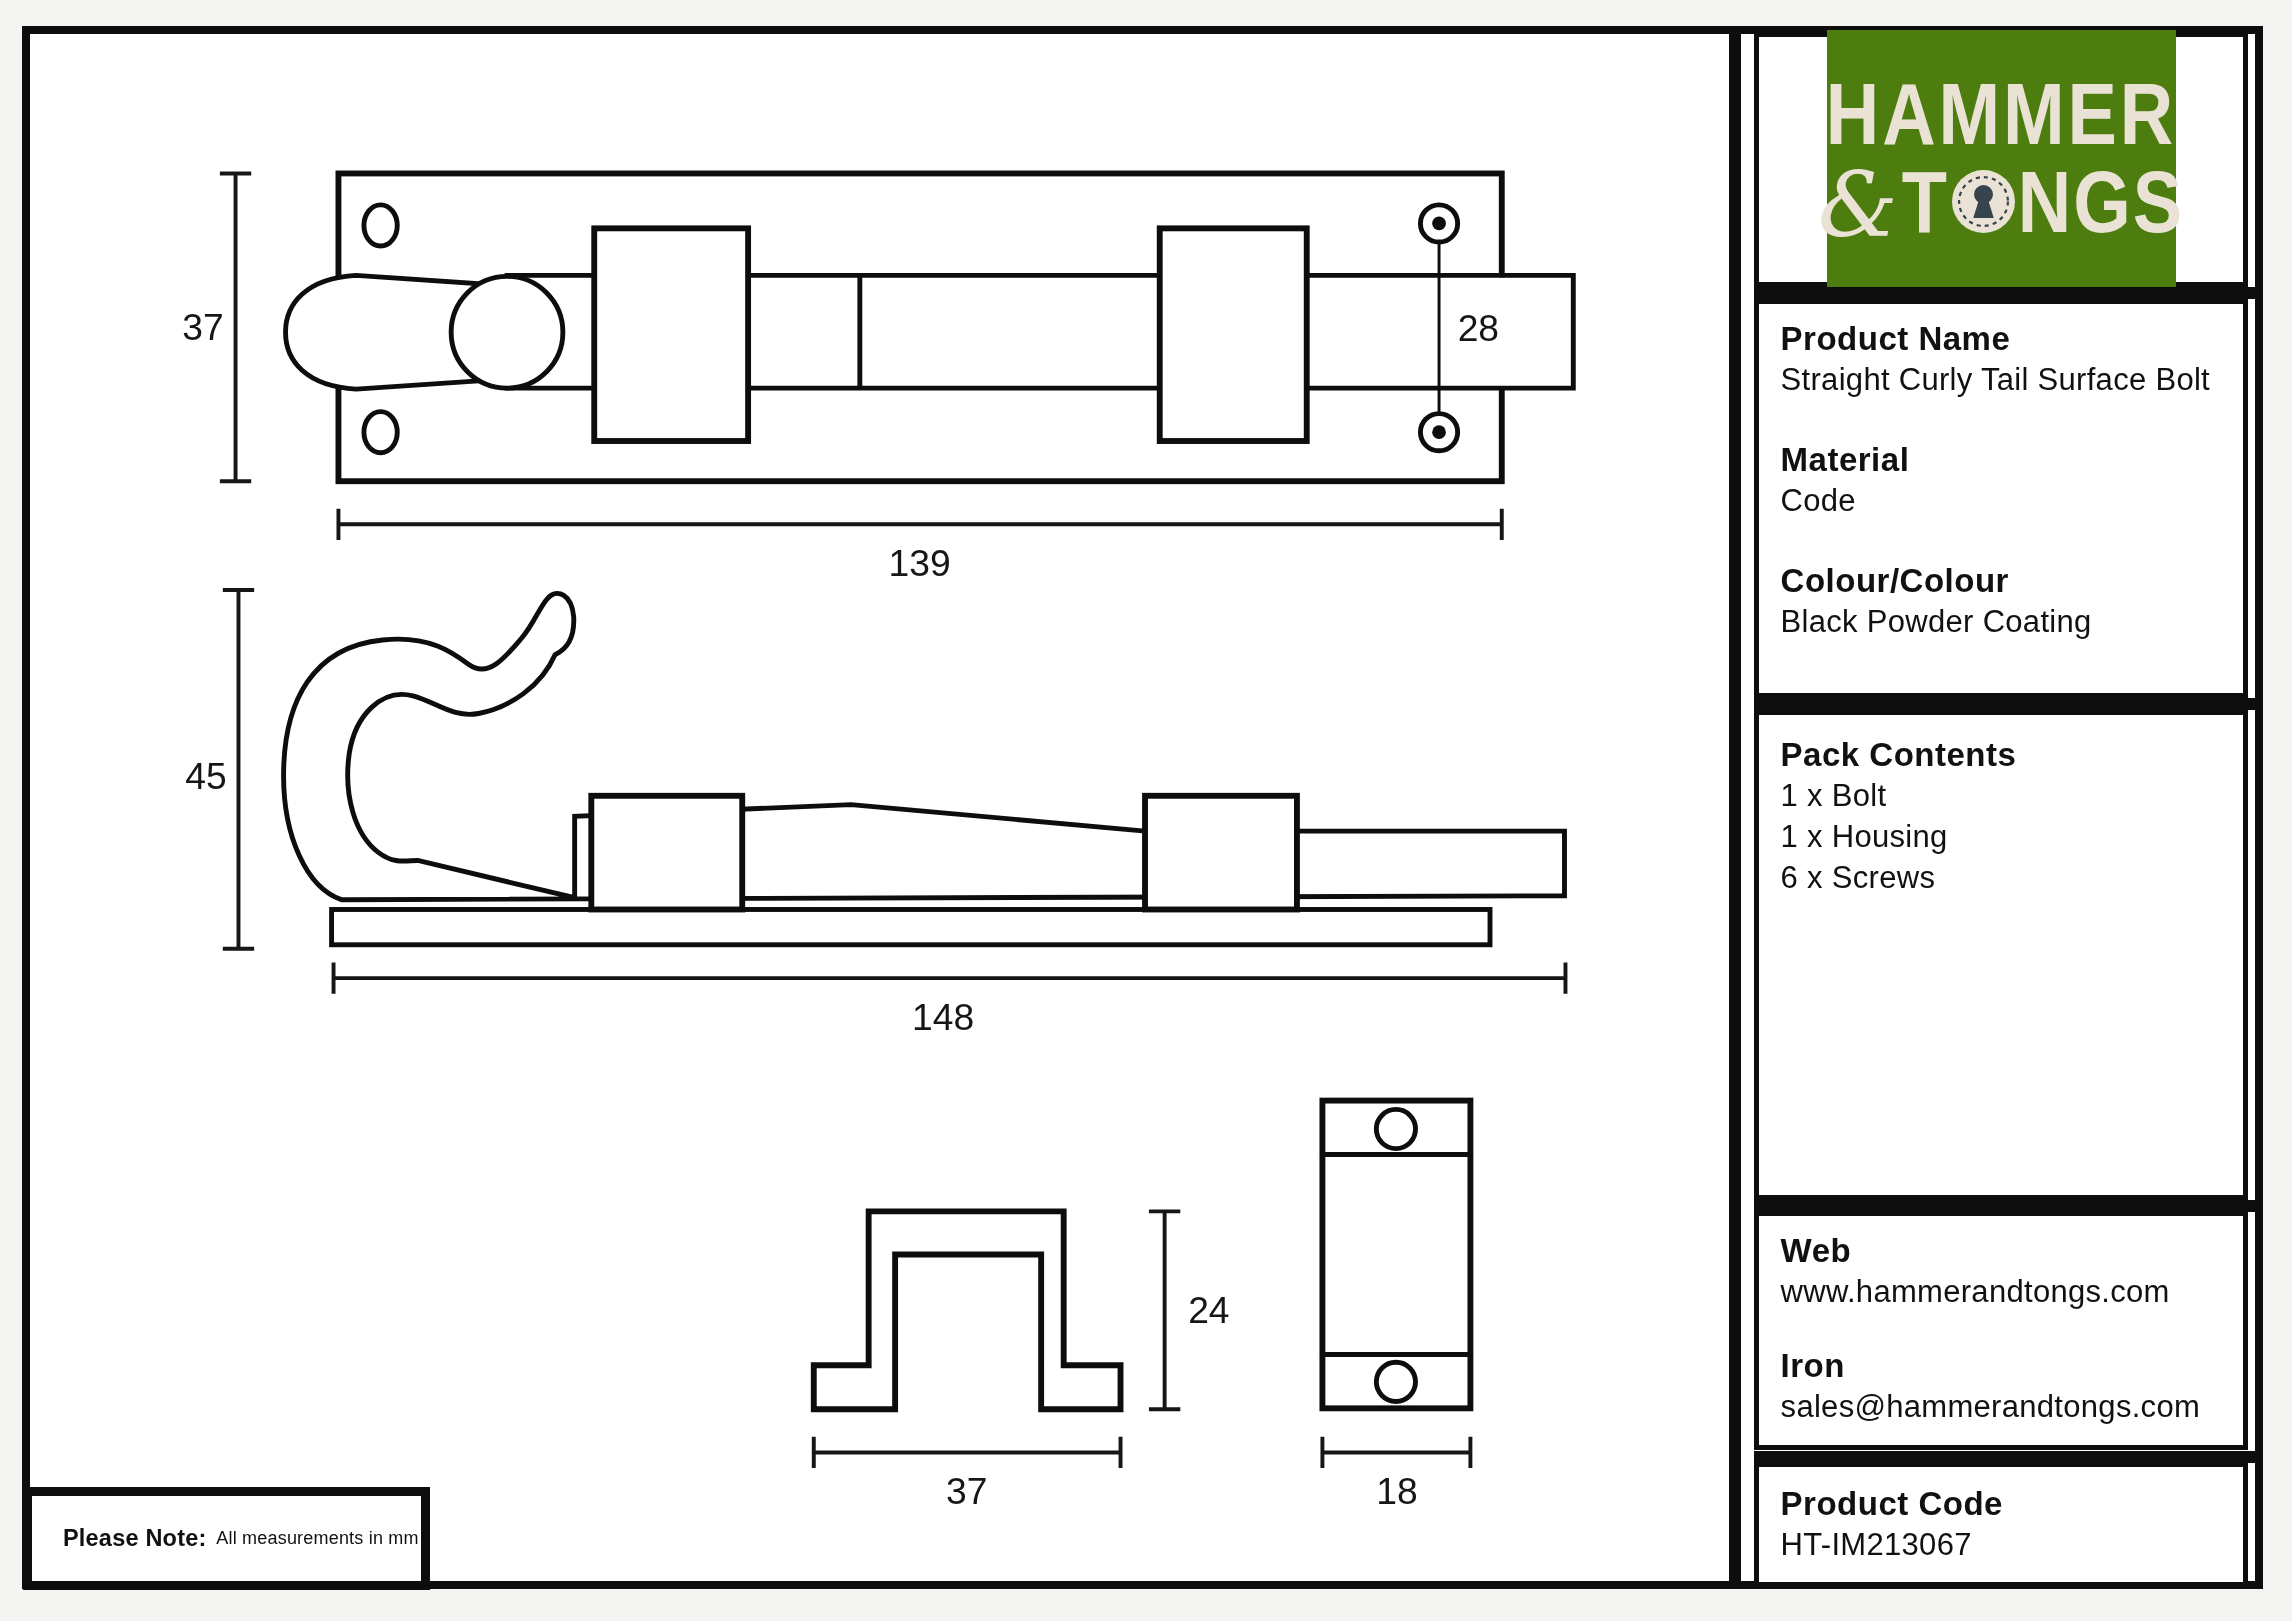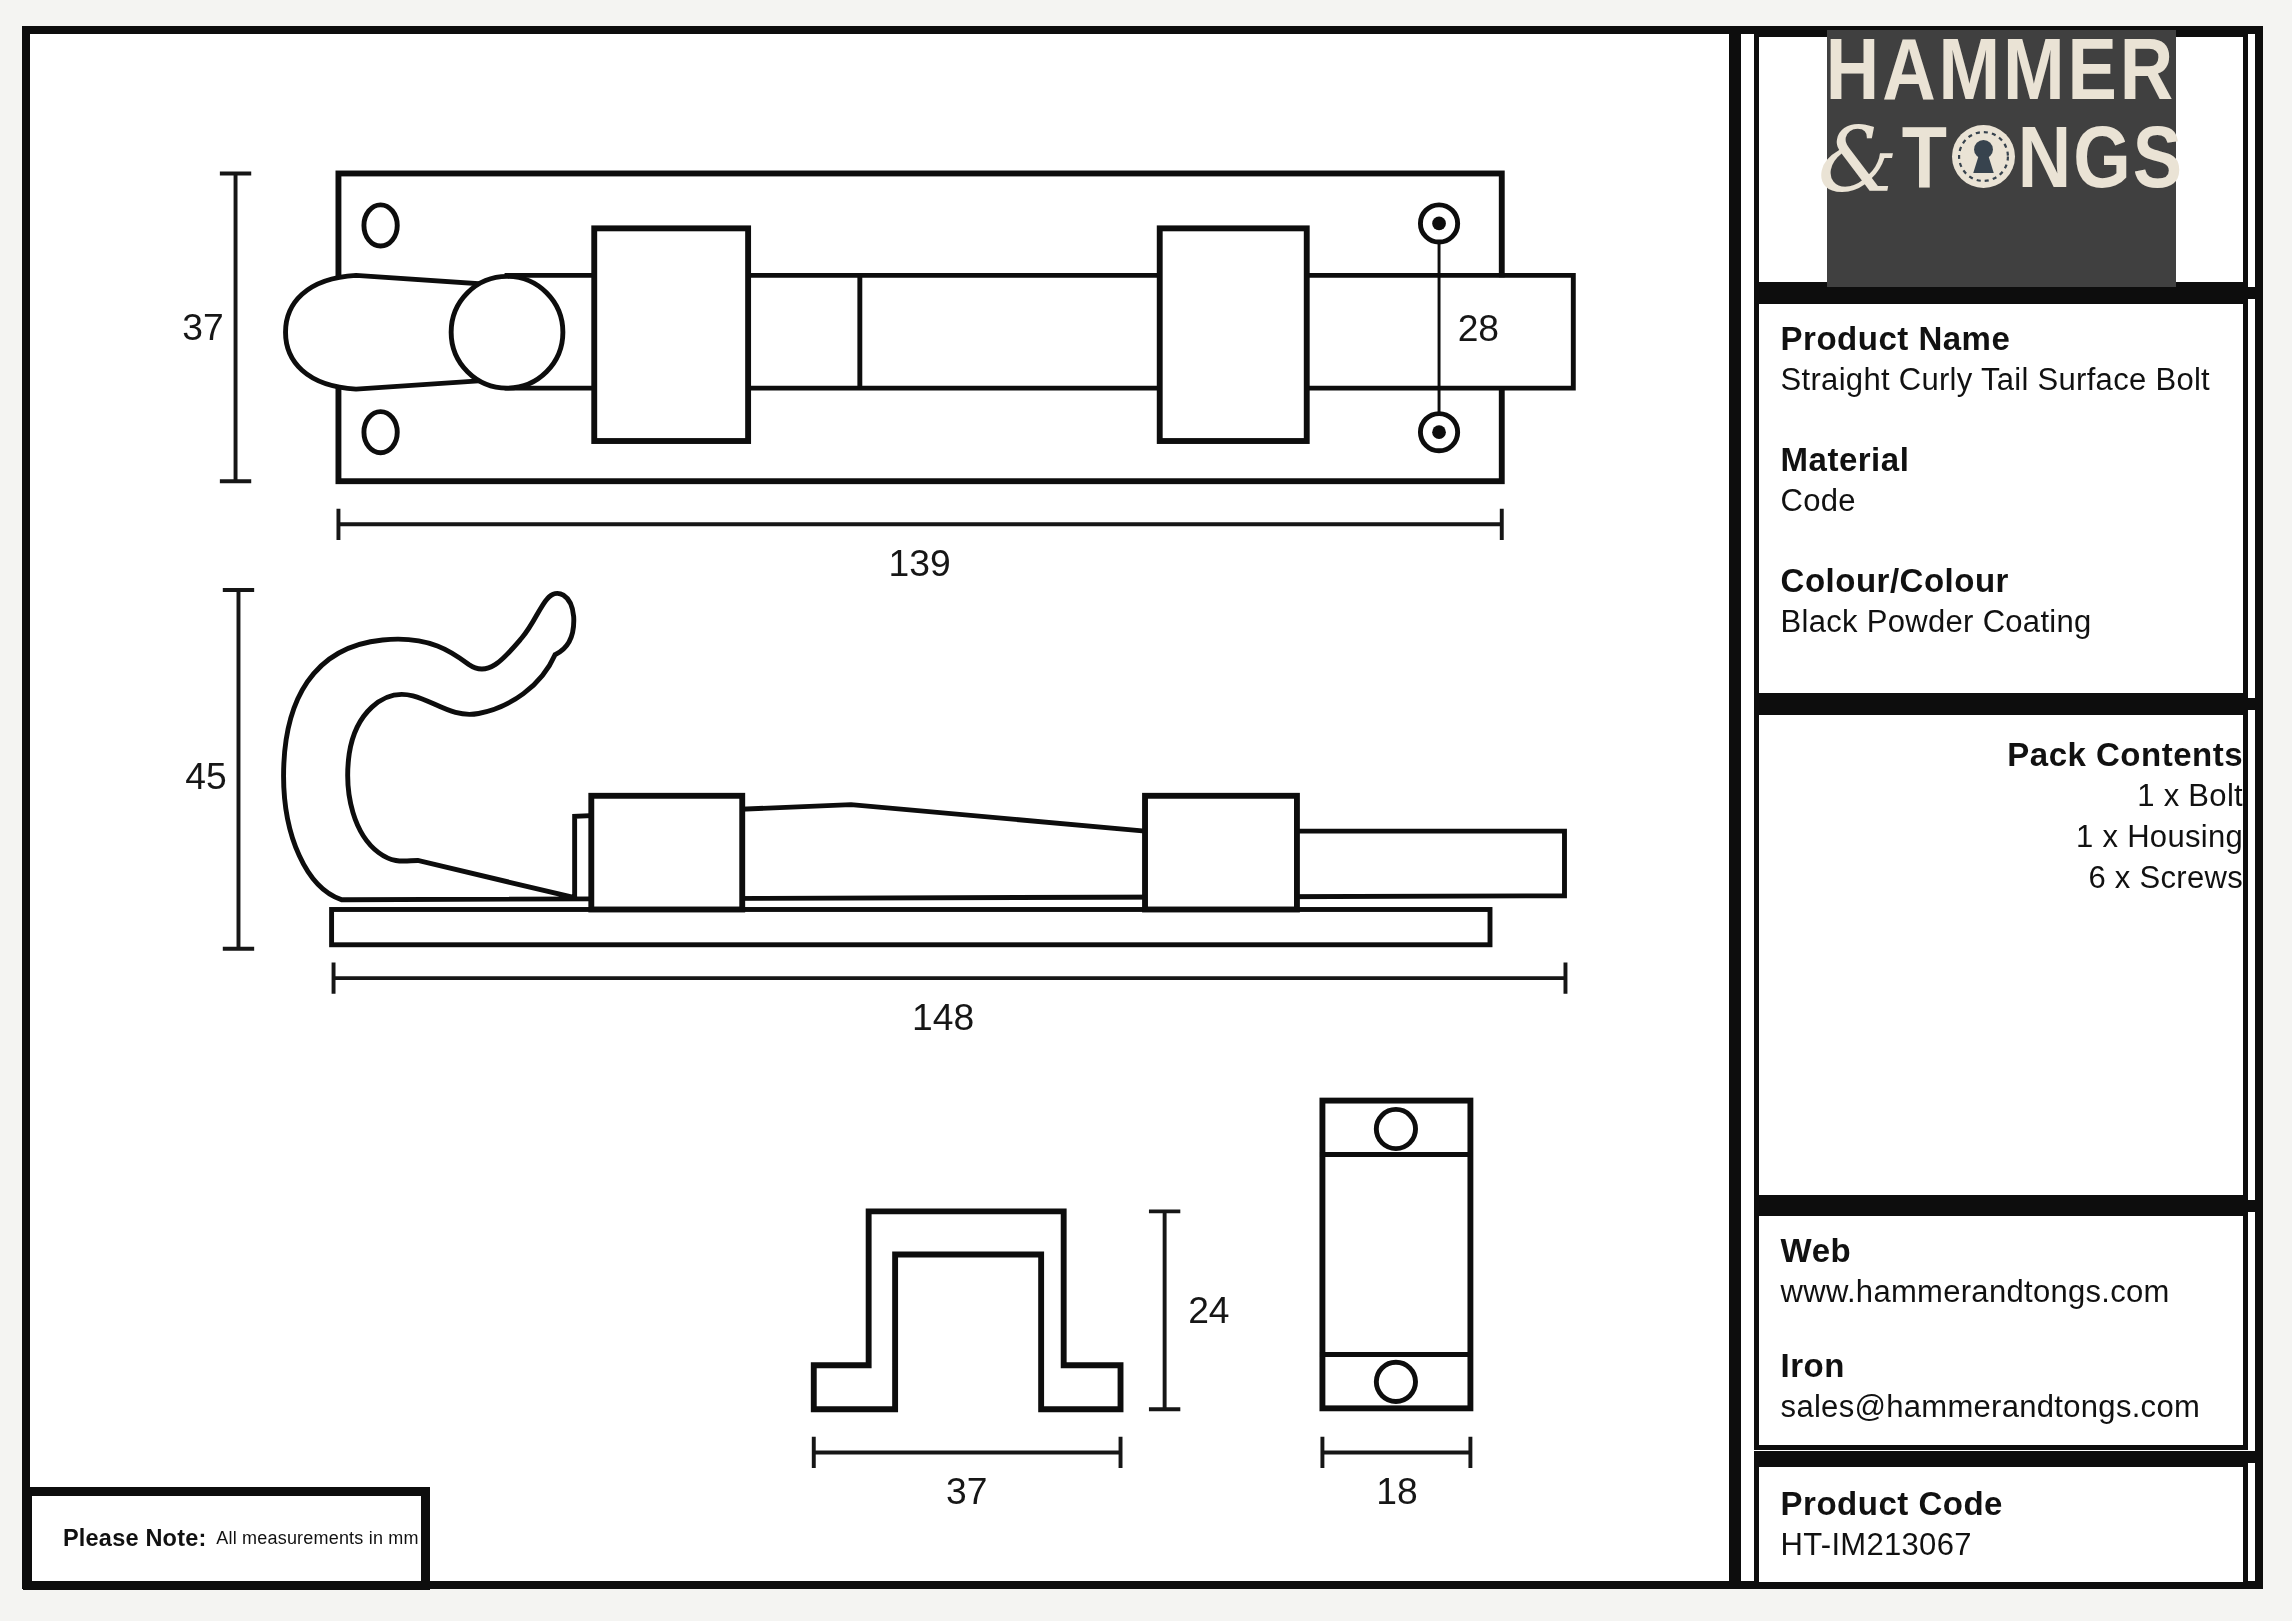--- a/index.html
+++ b/index.html
@@ -6,29 +6,29 @@
   body{width:2293px;height:1621px;position:relative;font-family:"Liberation Sans",sans-serif;color:#111;}
   .abs{position:absolute;}
   
   #page-frame{left:21.6px;top:25.5px;width:2225px;height:1547px;border:8.8px solid #0d0d0d;background:#ffffff;}
   #panel-divider{left:1729px;top:25.5px;width:11.8px;height:1555px;background:#0d0d0d;}
   
   .pbox{left:1754px;width:494px;border:5.9px solid #0d0d0d;background:#fff;box-sizing:border-box;}
   .pband{left:1754px;width:506px;height:11.8px;background:#0d0d0d;}
   #box-logo{top:32px;height:255px;display:flex;align-items:center;justify-content:center;}
   #box-details{top:299px;height:399px;padding:13.7px 0 0 21.6px;}
-  #box-pack{top:710px;height:490px;padding:18.6px 0 0 21.6px;text-align:right;}
+  #box-pack{top:710px;height:490px;padding:18.6px 0 0 21.6px;}
   #box-contact{top:1211px;height:239px;padding:13.7px 0 0 21.6px;}
   #box-code{top:1462px;height:125px;padding:15.7px 0 0 21.6px;}
   .lbl{font-weight:bold;font-size:33px;line-height:41px;letter-spacing:0.5px;}
   .val{font-size:31px;line-height:41px;letter-spacing:0.3px;}
   .field{margin-bottom:39px;}
   .field2{margin-top:33px;}
   
-  #logo-rect{width:349px;height:259px;background:#404040;display:flex;flex-direction:column;align-items:center;}
+  #logo-rect{width:349px;height:259px;background:#4d7c0f;display:flex;flex-direction:column;align-items:center;justify-content:center;}
   .logo-row1{color:#EAE3D5;font-size:74px;font-weight:bold;letter-spacing:2.9px;transform:scaleY(1.18);line-height:78px;white-space:nowrap;}
   .logo-row2{display:flex;align-items:center;color:#EAE3D5;margin-top:5.9px;}
   .logo-amp{font-family:"DejaVu Serif",serif;font-style:italic;font-size:90px;line-height:78px;margin-right:3.9px;position:relative;top:3.9px;}
   .logo-t{font-size:74px;font-weight:bold;letter-spacing:2px;transform:scaleY(1.18);}
   .keyhole-wrap{width:63px;height:63px;border-radius:50%;background:#EAE3D5;margin:0 2.9px;display:flex;align-items:center;justify-content:center;}
   
   #note-box{left:23px;top:1487px;width:407px;height:103px;border:9.8px solid #0d0d0d;background:#fff;box-sizing:border-box;display:flex;align-items:center;padding-left:31px;white-space:nowrap;}
   #note-box .nlbl{font-weight:bold;font-size:23.5px;letter-spacing:0.2px;}
   #note-box .ntxt{font-size:18px;margin-left:9.8px;letter-spacing:0.2px;}
   

